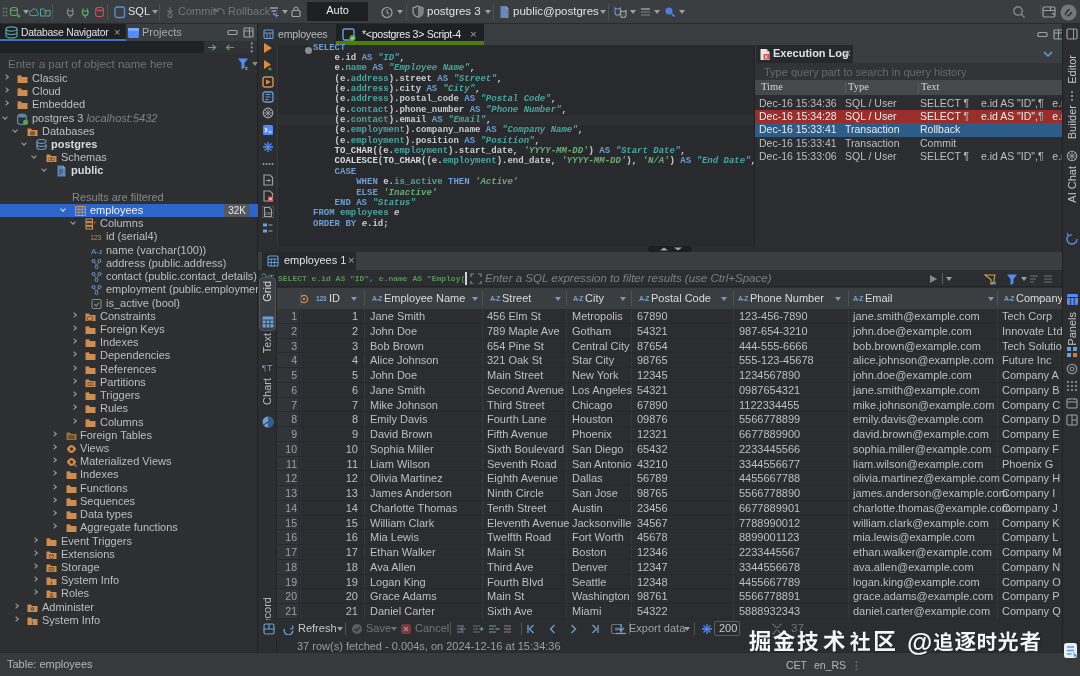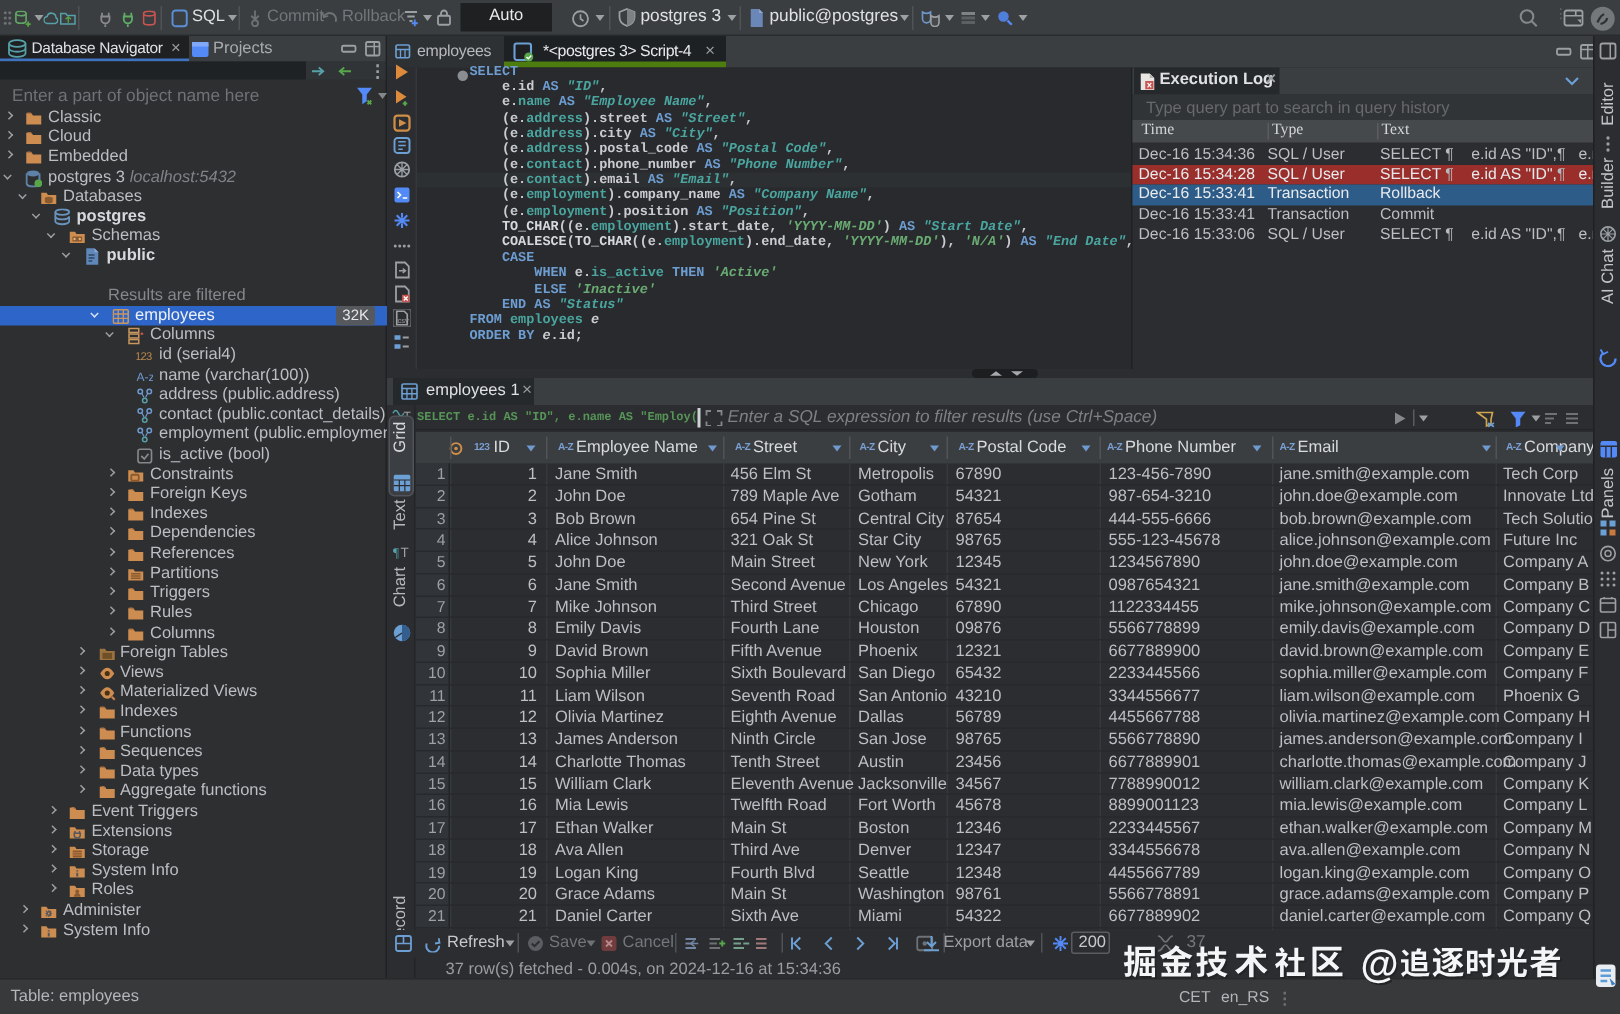--- a/index.html
+++ b/index.html
@@ -1044,21 +1044,21 @@
           <span style="left:576px">grace.adams@example.com</span>
           <span style="left:725px">Company P</span>
         </div>
         <div class="rnum" style="top:317.20px;width:20px;">21</div>
         <div class="grow" style="top:317.20px;left:0;width:785px;">
           <span style="left:58px;width:23px;text-align:right;display:inline-block;position:absolute">21</span>
           <span style="left:93px">Daniel Carter</span>
           <span style="left:210px">Sixth Ave</span>
           <span style="left:295px">Miami</span>
           <span style="left:360px">54322</span>
-          <span style="left:462px">6677889902</span>
+          <span style="left:462px">5888932343</span>
           <span style="left:576px">daniel.carter@example.com</span>
           <span style="left:725px">Company Q</span>
         </div>
       </div>
       <div id="btool">
         <svg class="ic" style="left:5px;top:3px" width="13" height="12" viewBox="0 0 13 12">
           <rect x="1" y="1" width="10" height="10" rx="1.5" fill="none" stroke="#6c9fd3" stroke-width="1.2"></rect>
           <path d="M1 6h10M6 1v5" stroke="#6c9fd3" stroke-width="1.1"></path>
         </svg>
         <svg class="ic" style="left:25px;top:3px" width="12" height="12" viewBox="0 0 12 12">

